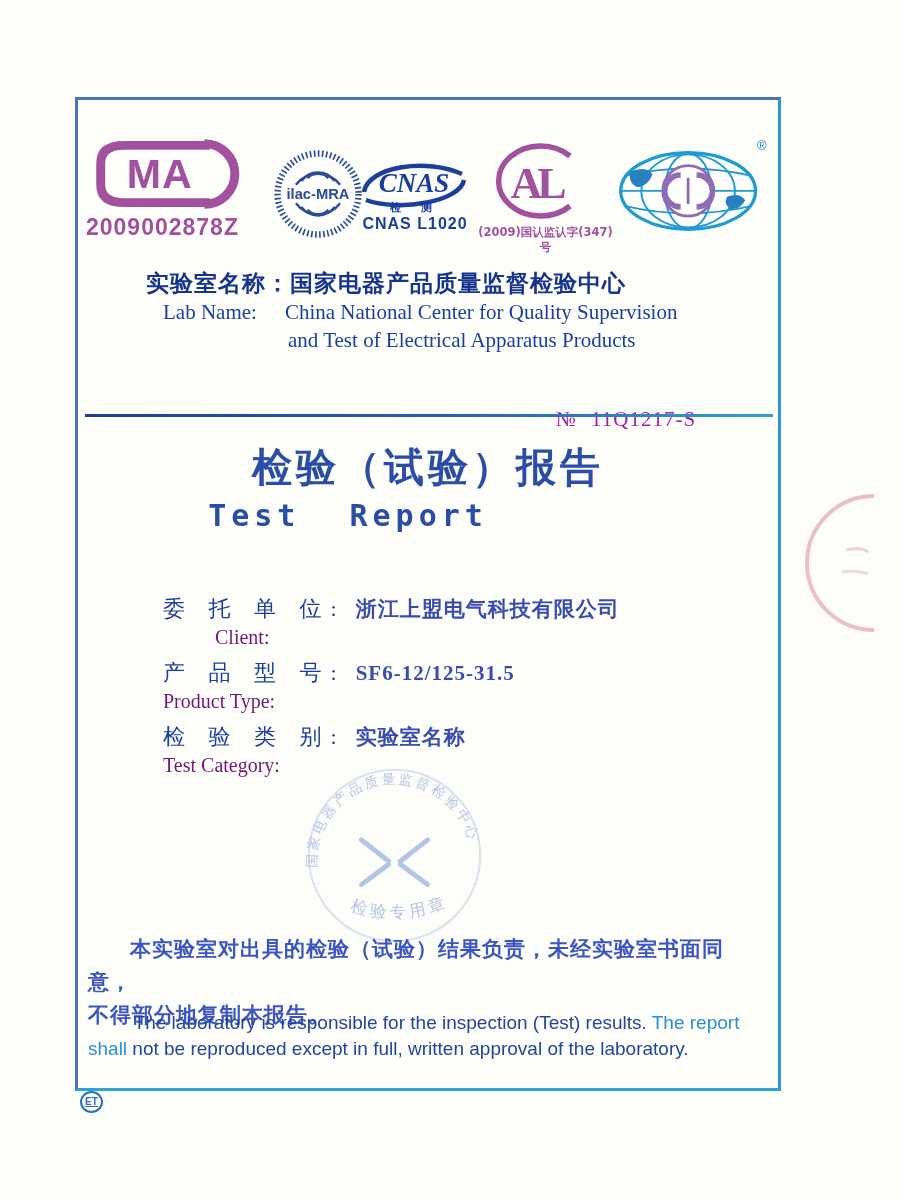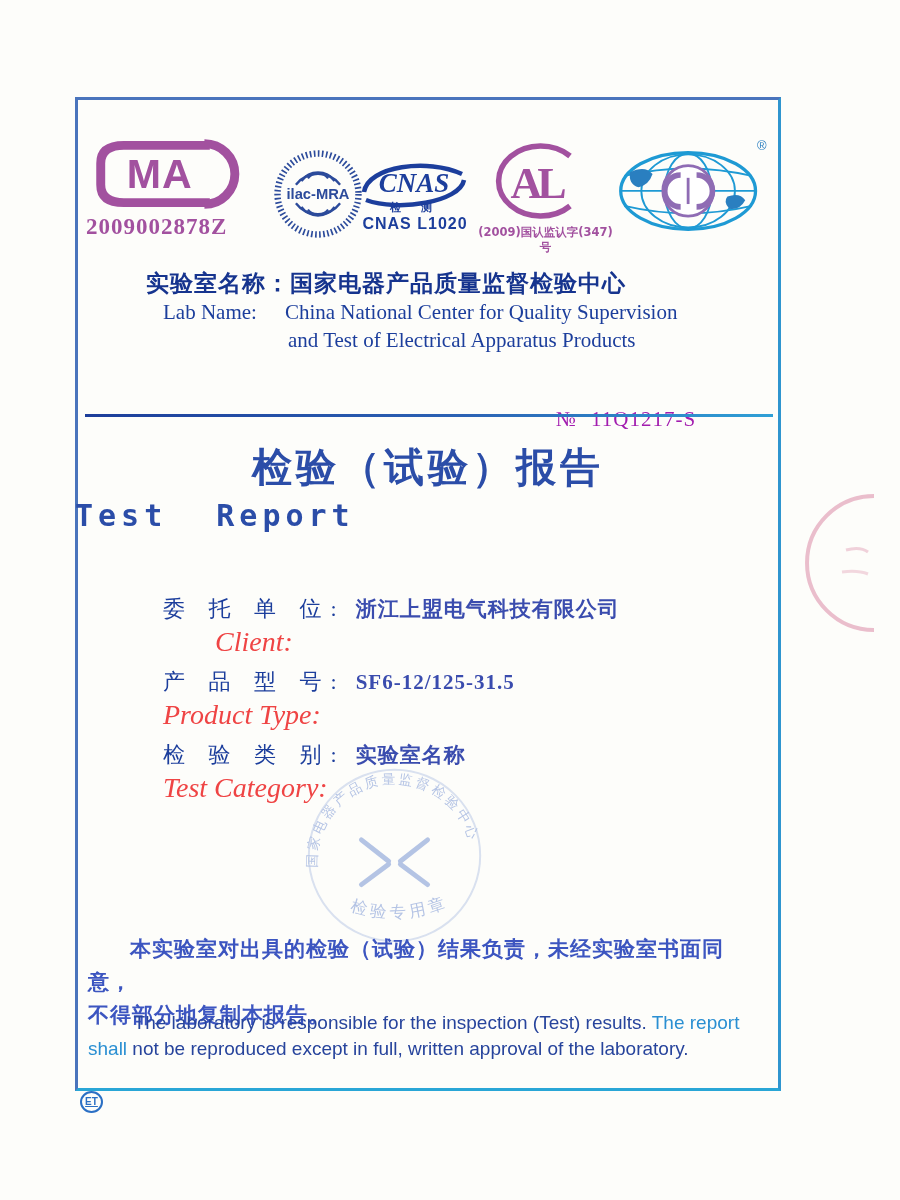--- a/index.html
+++ b/index.html
@@ -17,21 +17,21 @@
     left:75px; top:97px; width:706px; height:994px;
     border-top:3px solid #4a74bc;
     border-left:3px solid #4a74bc;
     border-right:3px solid #2f95cf;
     border-bottom:3px solid #29a6d6;
   }
 
   
   .cma-code {
     left:86px; top:214px; width:170px;
-    color:#a2519f; font-family:Liberation Serif, serif;
+    color:#a2519f; font-family:Liberation Sans, sans-serif;
     font-weight:bold; font-size:23px; letter-spacing:1px;
   }
   .cnas-caption-cn {
     left:360px; top:200px; width:110px; text-align:center;
     color:#1c3e9c; font-size:11px; font-weight:bold; letter-spacing:8px;
     font-family:"DejaVu Sans", sans-serif;
   }
   .cnas-caption {
     left:355px; top:215px; width:120px; text-align:center;
     color:#1c3e9c; font-family:"Liberation Sans", sans-serif;
@@ -67,37 +67,37 @@
     background:linear-gradient(90deg,#1d3e9a 0%,#2b62b4 55%,#2fa0d6 100%);
   }
 
   
   .title-cn {
     left:75px; top:440px; width:706px; text-align:center;
     color:#2b4da8; font-weight:bold; font-size:40px; letter-spacing:4px;
     font-family:"DejaVu Sans", sans-serif;
   }
   .title-en {
-    left:75px; top:498px; width:574px; 
+    left:61px; top:498px; width:574px; text-align:center;
     color:#2b4da8; font-weight:bold; font-size:30px;
     letter-spacing:5px; word-spacing:26px;
     font-family:"DejaVu Sans Mono", monospace;
   }
 
   
   .fields { left:163px; top:594px; width:560px; }
   .field { margin-bottom:9px; }
   .field-main { white-space:nowrap; }
   .field-label-cn {
     color:#1c3e9c; font-size:22px; font-weight:normal; letter-spacing:9px;
   }
   .field-value {
     color:#3a4cae; font-size:21px; font-weight:bold; margin-left:6px; letter-spacing:1px;
   }
-  .field-label-en { color:#ef4444; font-size:28px; margin-top:2px;font-style:italic; }
+  .field-label-en { color:#701a75; font-size:20px; margin-top:2px; }
   .indent-en { padding-left:52px; }
 
   
   .stamp { left:297px; top:760px; width:195px; height:185px; opacity:.5; pointer-events:none; }
   .pink-stamp { left:800px; top:490px; width:100px; height:150px; opacity:.5; pointer-events:none; }
 
   
   .footer-cn {
     left:88px; top:933px; width:650px;
     color:#3c55c0; font-size:21px; font-weight:bold; line-height:33px; letter-spacing:1px;

